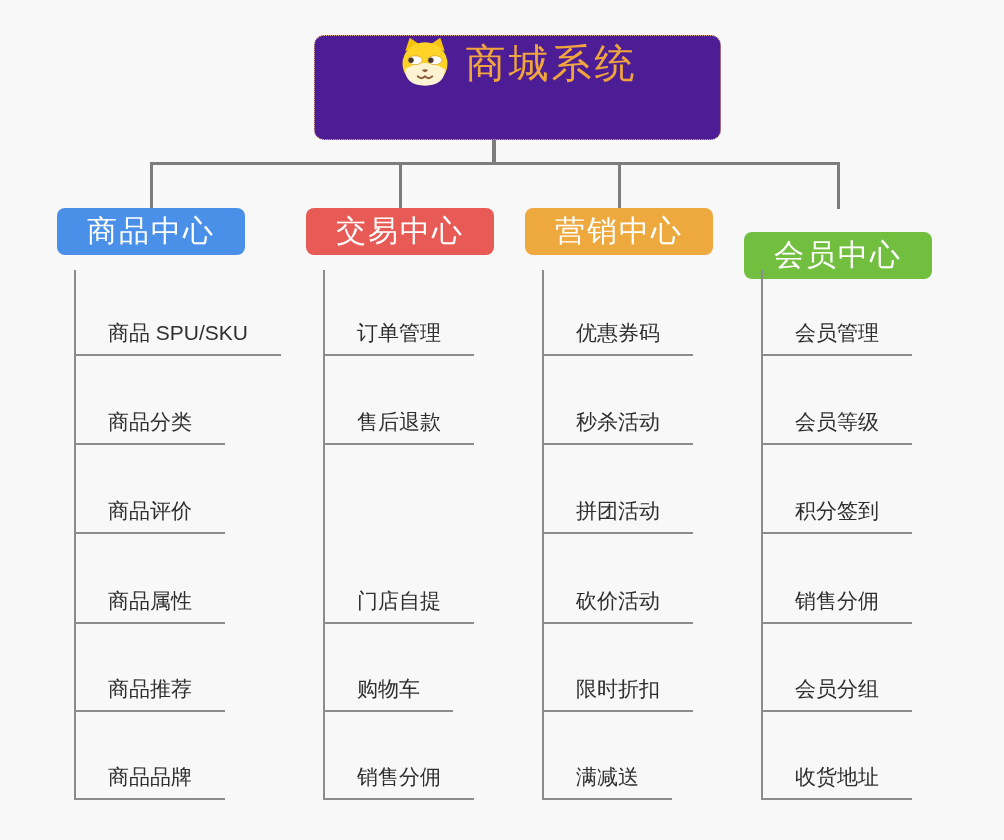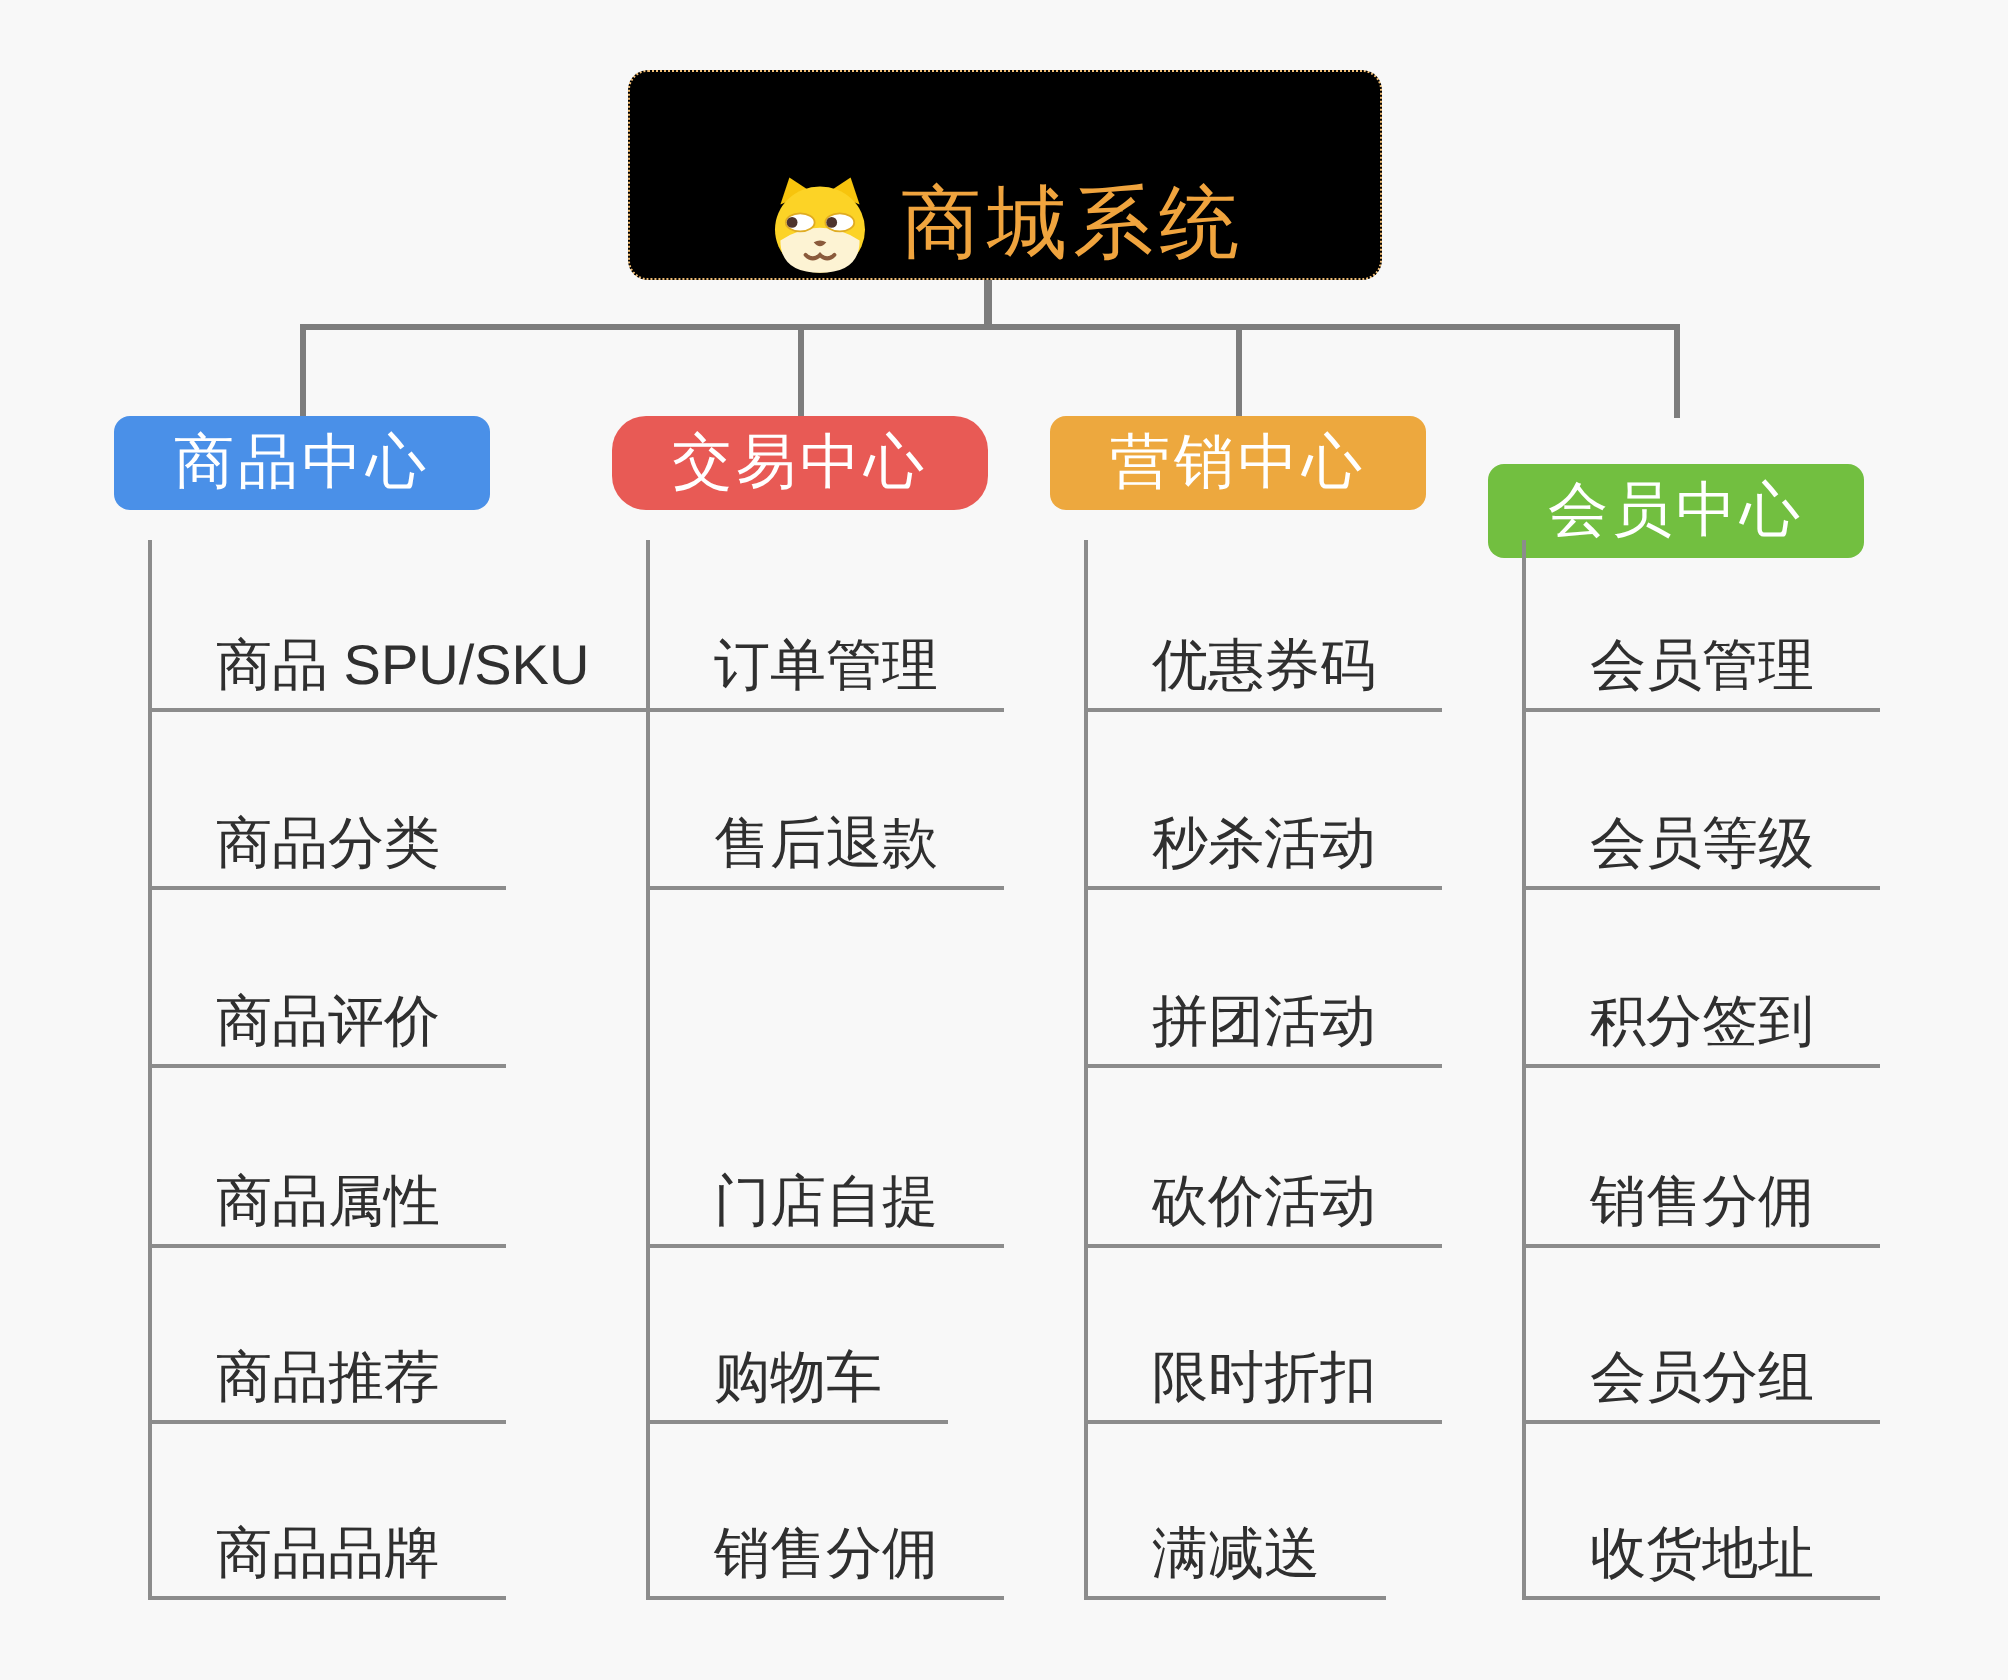--- a/index.html
+++ b/index.html
@@ -8,36 +8,36 @@
     font-family:"Liberation Sans","DejaVu Sans",sans-serif;overflow:hidden;
   }
   
   .conn{position:absolute;background:#7d7d7d;}
   .root-stub{left:492px;top:138px;width:4px;height:27px;}
   .bus{left:150px;top:162px;width:690px;height:3px;}
   .drop{top:162px;width:3px;height:47px;}
   .drop-0{left:150px}.drop-1{left:399px}.drop-2{left:618px}.drop-3{left:837px}
   
   .root-node{
-    position:absolute;left:314px;top:35px;width:377px;height:105px;
-    background:#000000;border:1px dotted #f0bd74;border-radius:10px;
-    box-sizing:border-box;display:flex;align-items:flex-end;justify-content:center;gap:14px;
+    position:absolute;left:314px;top:35px;width:407px;height:105px;
+    background:#4c1d95;border:1px dotted #f0bd74;border-radius:10px;
+    box-sizing:border-box;display:flex;align-items:flex-start;justify-content:center;gap:14px;
   }
   .root-label{font-size:40px;letter-spacing:3px;color:#f0a43e;}
   .root-icon{width:54px;height:52px;display:inline-flex;}
   
   .branch{position:absolute;top:208px;width:188px;}
   .branch-0{left:57px}.branch-1{left:306px}.branch-2{left:525px}.branch-3{left:744px}
   .branch-header{
     height:47px;border-radius:8px;display:flex;align-items:center;justify-content:center;
     color:#ffffff;font-size:30px;letter-spacing:2px;cursor:default;
   }
   .vline{position:absolute;left:17px;top:62px;width:2px;height:530px;background:#8c8c8c;}
   .item{
-    position:absolute;left:17px;font-size:28px;line-height:25px;color:#2f2f2f;
+    position:absolute;left:17px;font-size:21px;line-height:25px;color:#2f2f2f;
     padding:0 33px 9px 34px;border-bottom:2px solid #8c8c8c;white-space:nowrap;
   }
   .r0{top:112px}.r1{top:201px}.r2{top:290px}.r3{top:380px}.r4{top:468px}.r5{top:556px}
 </style>
 </head>
 <body>
 
 <div class="canvas">
 
   <div class="conn root-stub"></div>
@@ -72,21 +72,21 @@
     <div class="vline"></div>
     <div class="item r0">商品 SPU/SKU</div>
     <div class="item r1">商品分类</div>
     <div class="item r2">商品评价</div>
     <div class="item r3">商品属性</div>
     <div class="item r4">商品推荐</div>
     <div class="item r5">商品品牌</div>
   </div>
 
   <div class="branch branch-1">
-    <div class="branch-header" style="background-color: rgb(232, 90, 85); border-radius: 17px;">
+    <div class="branch-header" style="background-color: rgb(232, 90, 85);">
       <span>交易中心</span>
     </div>
     <div class="vline"></div>
     <div class="item r0">订单管理</div>
     <div class="item r1">售后退款</div>
     <div class="item r3">门店自提</div>
     <div class="item r4">购物车</div>
     <div class="item r5">销售分佣</div>
   </div>
 

